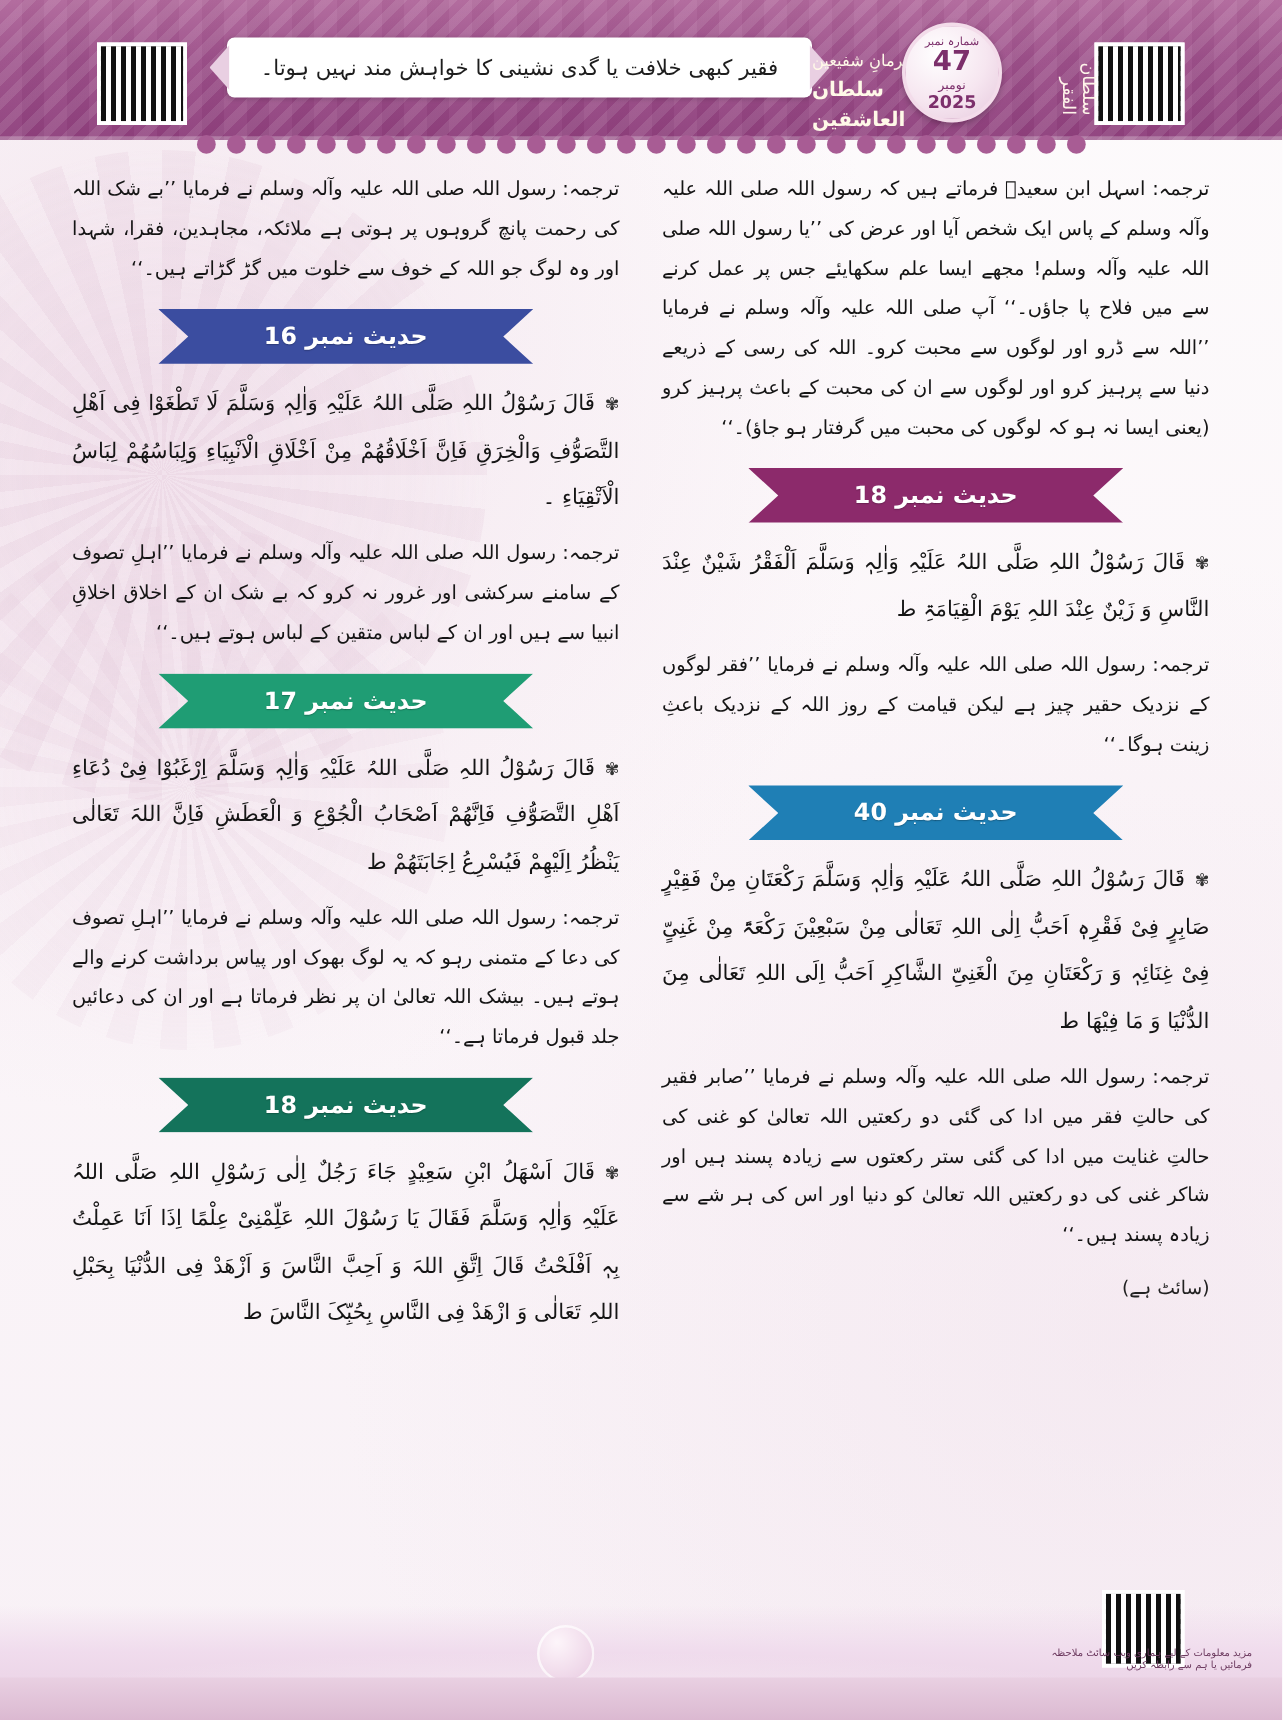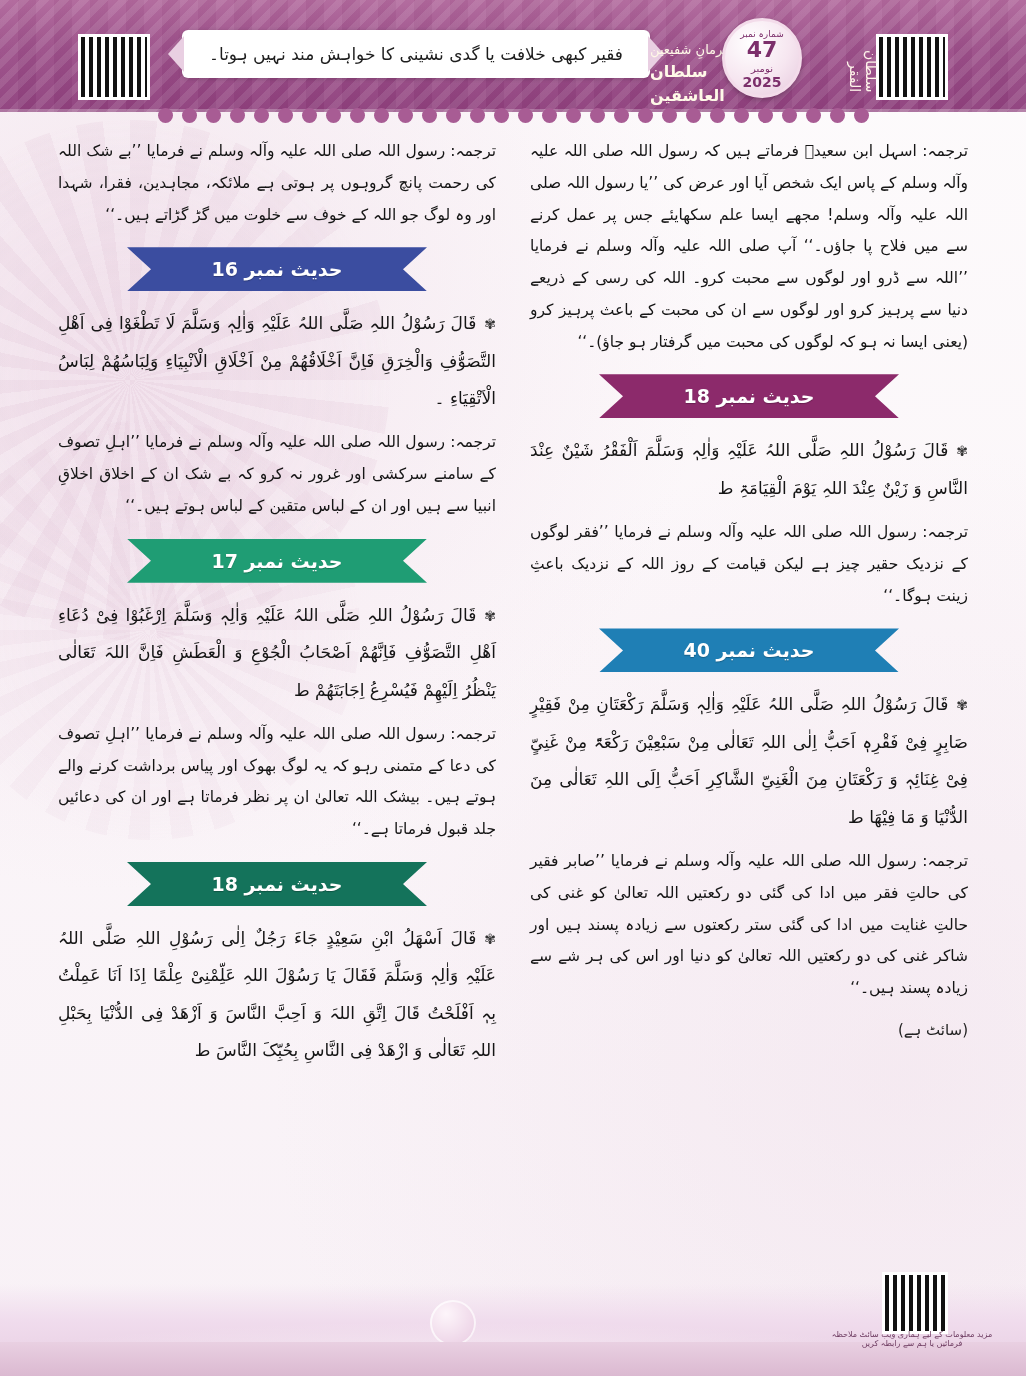--- a/index.html
+++ b/index.html
@@ -270,23 +270,22 @@
     background:
       repeating-linear-gradient(90deg,#111 0 4px,#fff 4px 8px),
       repeating-linear-gradient(0deg,#111 0 4px, rgba(255,255,255,0) 4px 8px);
     background-color: #fff;
     border: 3px solid #fff;
     box-sizing: border-box;
   }
   .footer-qr-caption {
     position: absolute;
     right: 24px;
-    bottom: 28px;
+    bottom: 40px;
     width: 180px;
-    text-align: center;
     font-size: 8px;
     color: #6d3b60;
     direction: rtl;
   }
   .footer-circle {
     position: absolute;
     left: 430px;
     bottom: 30px;
     width: 46px; height: 46px;
     border-radius: 50%;

